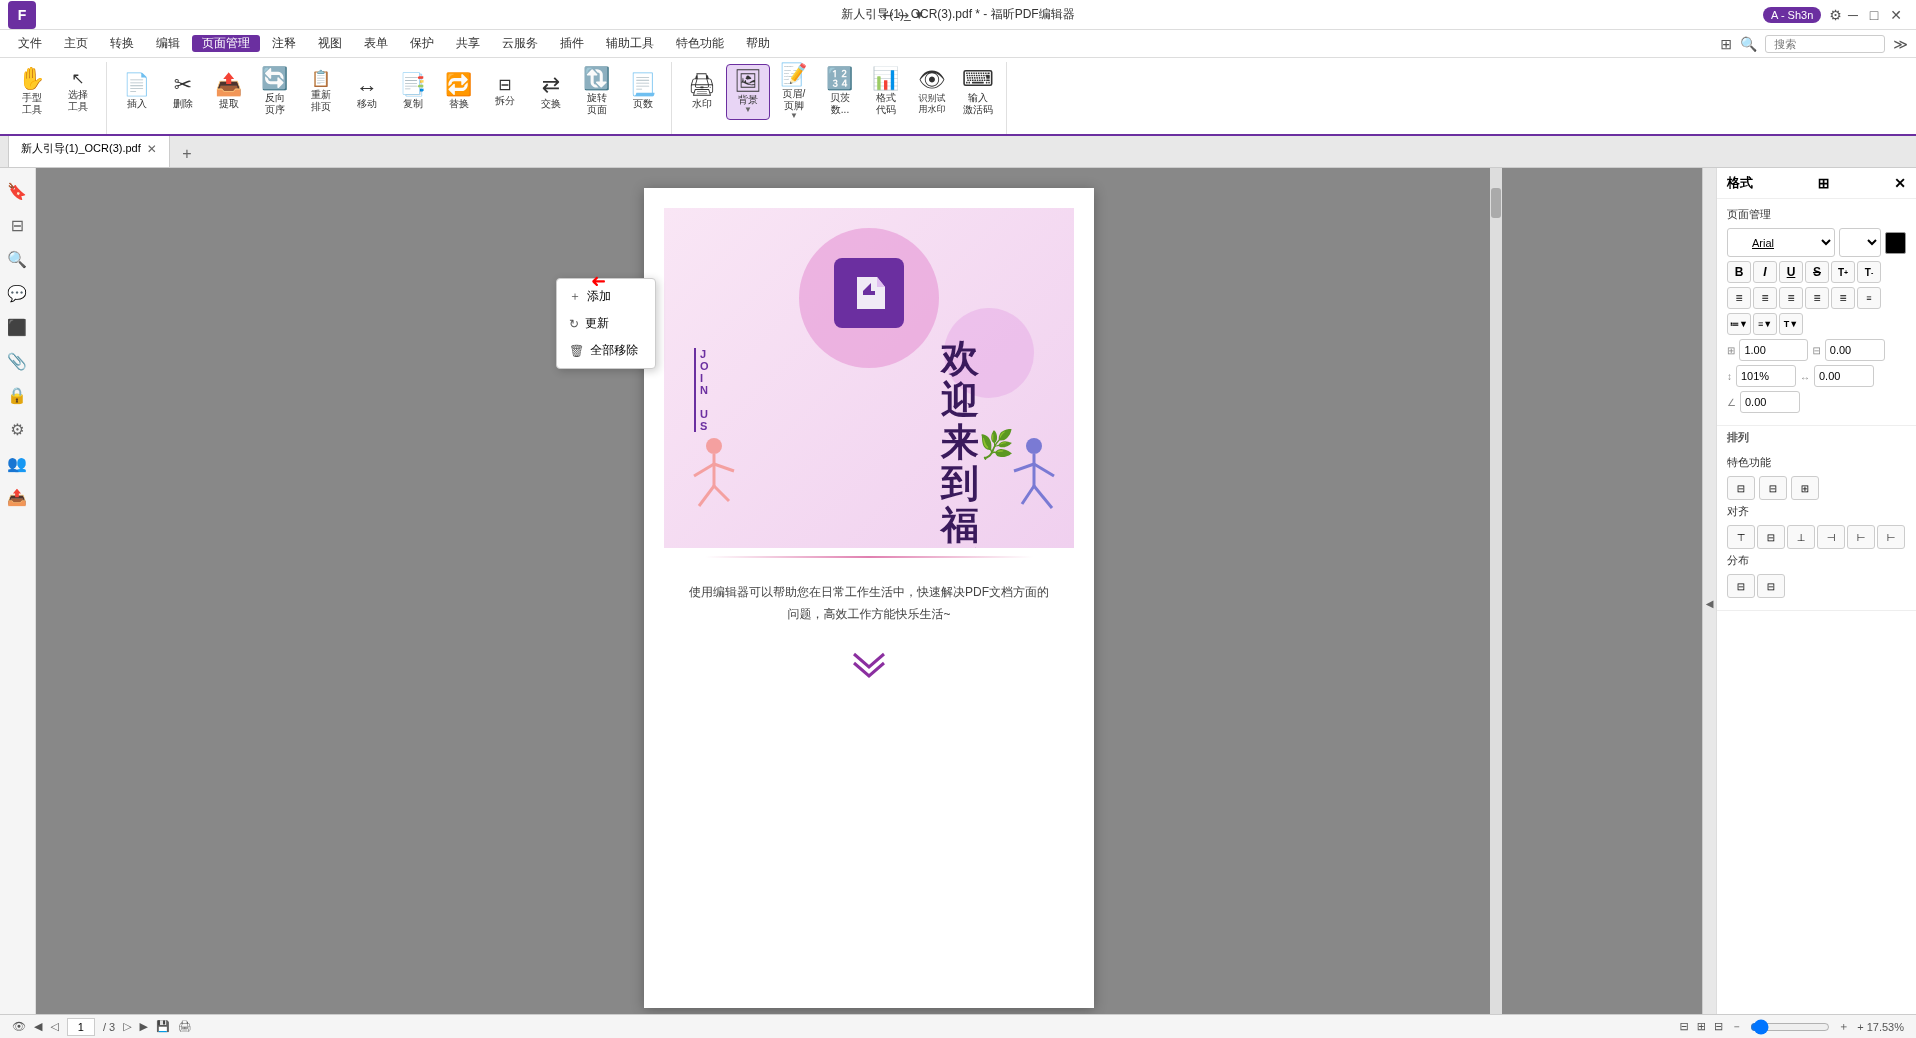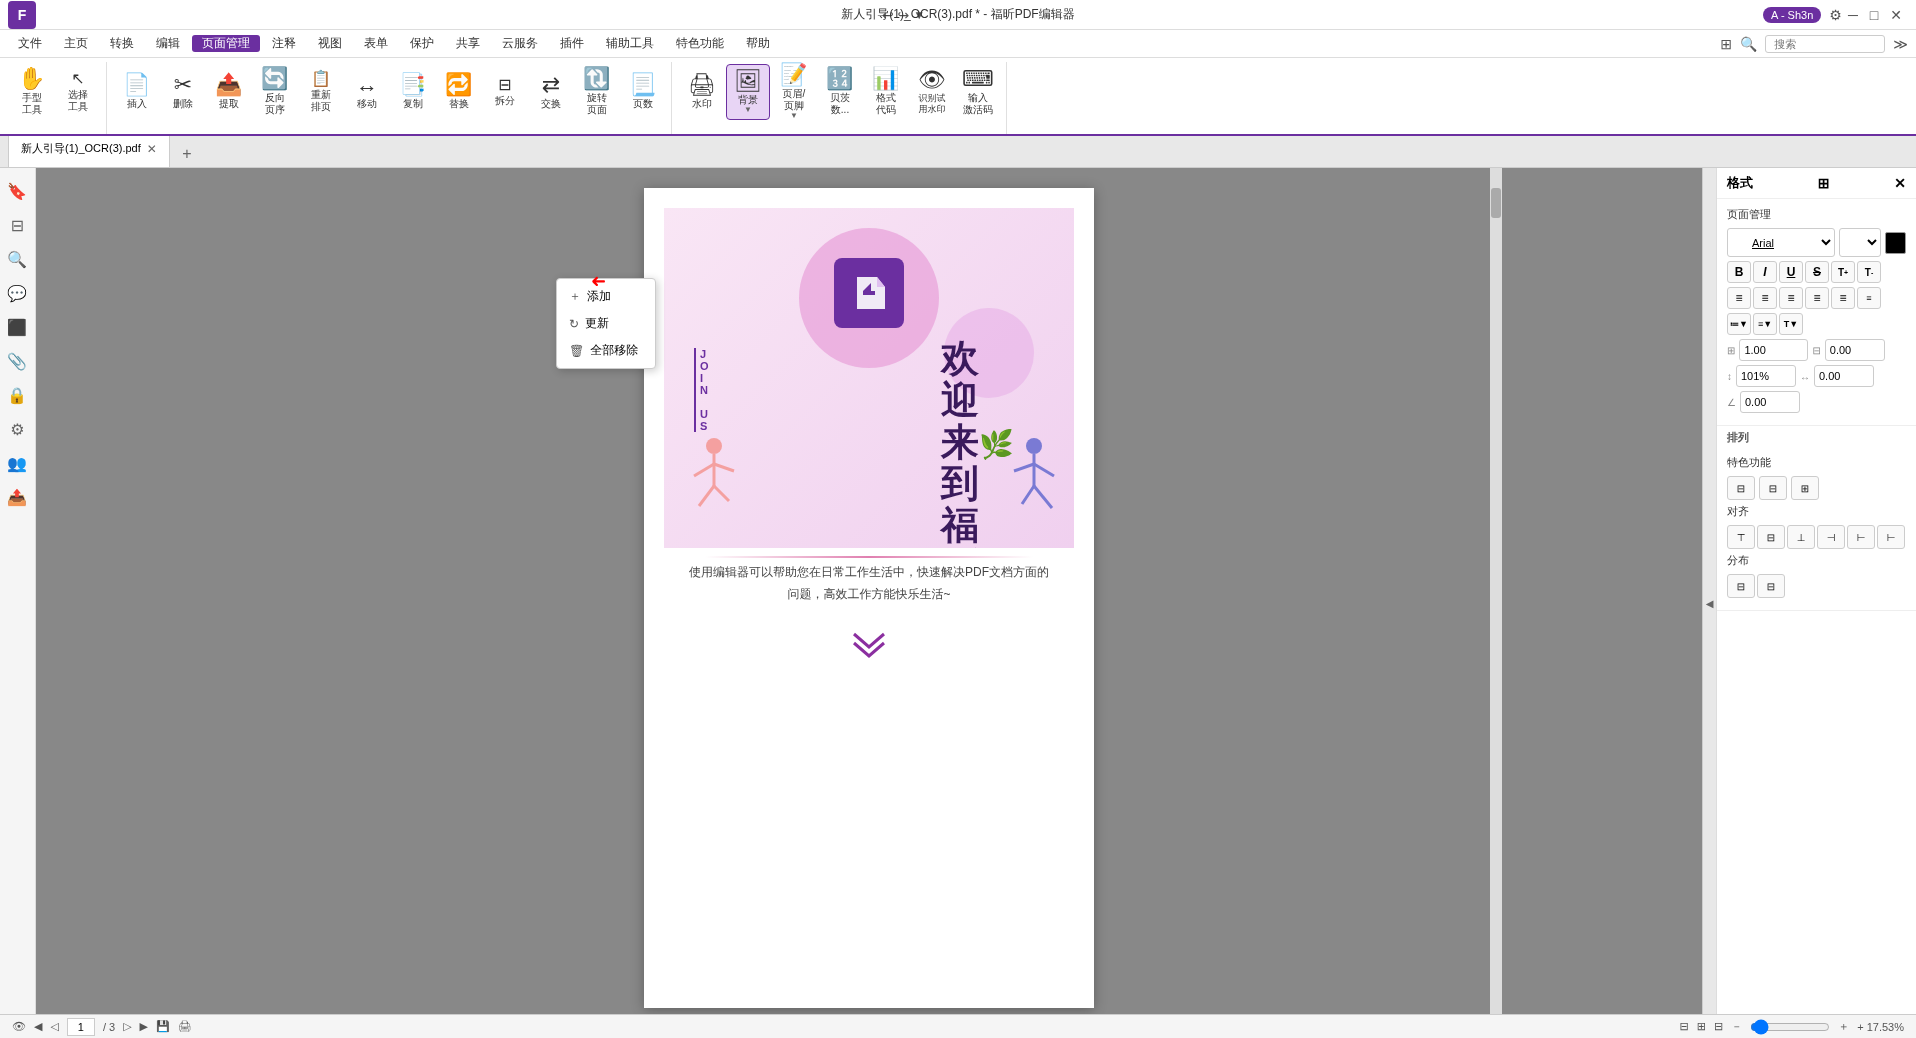--- a/index.html
+++ b/index.html
@@ -286,21 +286,21 @@
       border: 1px solid #e080b0;
       border-radius: 4px;
       display: inline-block;
       width: 90%;
     }
 
     .description {
       text-align: center;
       font-size: 12px;
       color: #444;
-      margin-top: 4px;
+      margin-top: 24px;
       line-height: 1.8;
       padding: 0 10px;
     }
 
     .chevron-down {
       text-align: center;
       margin-top: 24px;
       font-size: 28px;
       color: #8b2fa0;
     }

